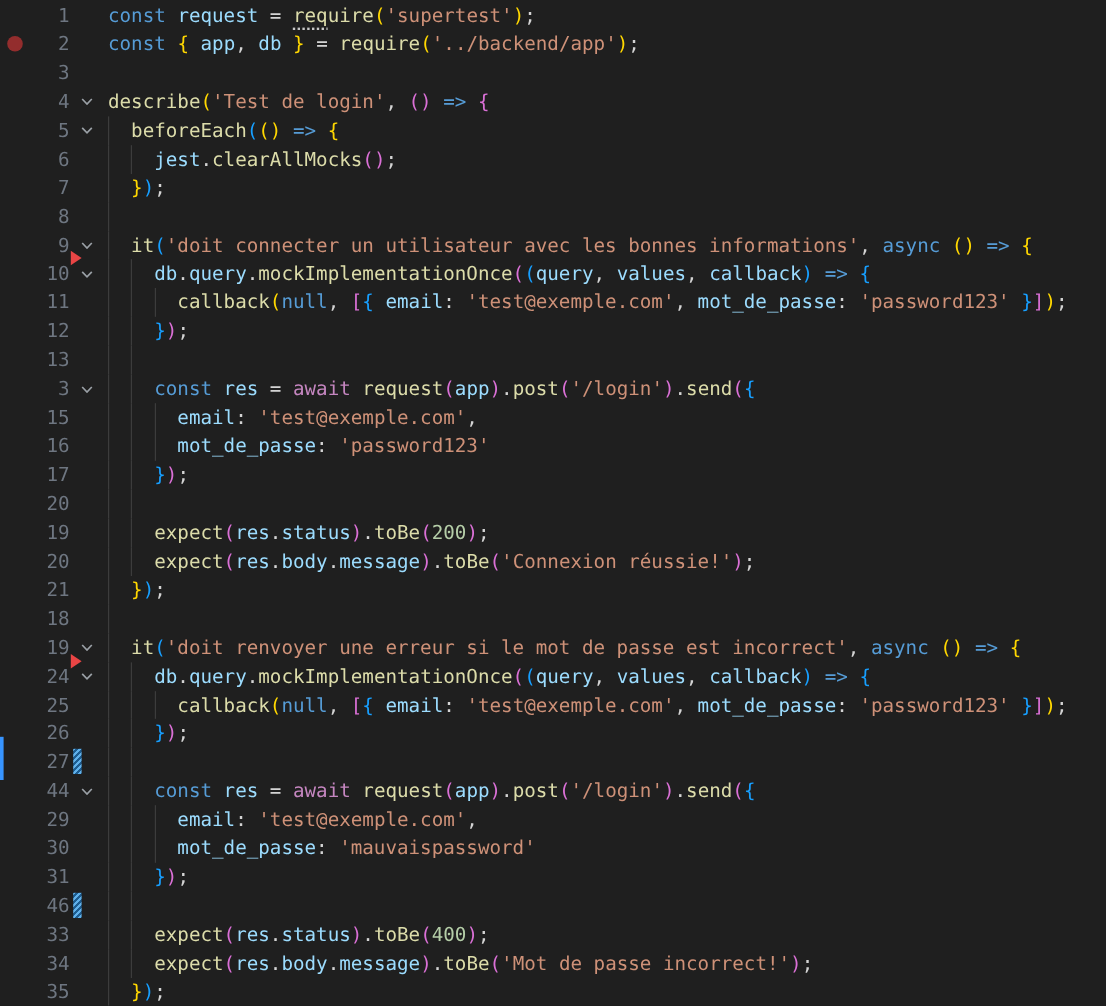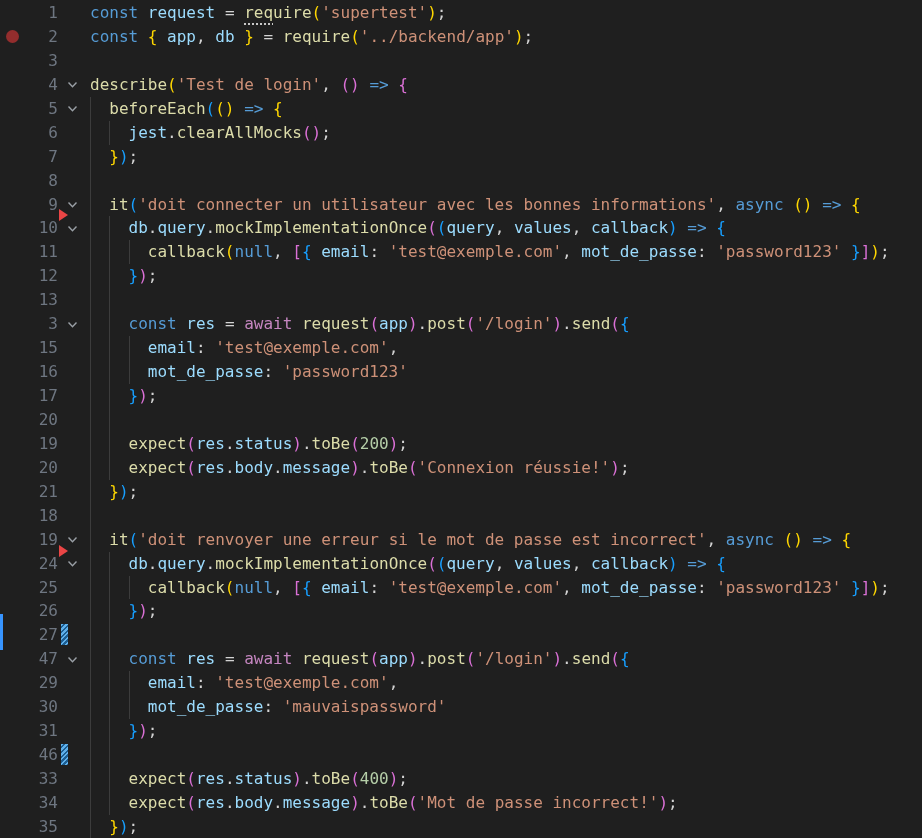--- a/index.html
+++ b/index.html
@@ -64,21 +64,21 @@
       <div class="line"><i class="guide" style="left: calc(0ch + 90px); border-left-color: rgb(60, 60, 60);"></i><span class="lnum" style="color: rgb(110, 118, 129);">18</span><span class="code"></span></div>
       <div class="line"><i class="guide" style="left: calc(0ch + 90px); border-left-color: rgb(60, 60, 60);"></i><span class="lnum" style="color: rgb(110, 118, 129);">19</span><span class="chev"><svg width="13" height="13" viewBox="0 0 13 13">
             <path d="M2.5 4.5 L6.5 8.7 L10.5 4.5" fill="none" stroke="#9aa0a6" stroke-width="1.4"></path>
           </svg></span><span class="code"><span class="tk" style="color: rgb(212, 212, 212);">  </span><span class="tk" style="color: rgb(220, 220, 170);">it</span><span class="tk" style="color: rgb(23, 159, 255);">(</span><span class="tk" style="color: rgb(206, 145, 120);">'doit renvoyer une erreur si le mot de passe est incorrect'</span><span class="tk" style="color: rgb(212, 212, 212);">, </span><span class="tk" style="color: rgb(86, 156, 214);">async</span><span class="tk" style="color: rgb(212, 212, 212);"> </span><span class="tk" style="color: rgb(255, 215, 0);">()</span><span class="tk" style="color: rgb(212, 212, 212);"> </span><span class="tk" style="color: rgb(86, 156, 214);">=&gt;</span><span class="tk" style="color: rgb(212, 212, 212);"> </span><span class="tk" style="color: rgb(255, 215, 0);">{</span></span></div>
       <div class="line"><i class="guide" style="left: calc(0ch + 90px); border-left-color: rgb(60, 60, 60);"></i><i class="guide" style="left: calc(2ch + 90px); border-left-color: rgb(60, 60, 60);"></i><span class="lnum" style="color: rgb(110, 118, 129);">24</span><span class="flag" style="border-left-color: rgb(234, 69, 69);"></span><span class="chev"><svg width="13" height="13" viewBox="0 0 13 13">
             <path d="M2.5 4.5 L6.5 8.7 L10.5 4.5" fill="none" stroke="#9aa0a6" stroke-width="1.4"></path>
           </svg></span><span class="code"><span class="tk" style="color: rgb(212, 212, 212);">    </span><span class="tk" style="color: rgb(156, 220, 254);">db</span><span class="tk" style="color: rgb(212, 212, 212);">.</span><span class="tk" style="color: rgb(156, 220, 254);">query</span><span class="tk" style="color: rgb(212, 212, 212);">.</span><span class="tk" style="color: rgb(220, 220, 170);">mockImplementationOnce</span><span class="tk" style="color: rgb(218, 112, 214);">(</span><span class="tk" style="color: rgb(23, 159, 255);">(</span><span class="tk" style="color: rgb(156, 220, 254);">query</span><span class="tk" style="color: rgb(212, 212, 212);">, </span><span class="tk" style="color: rgb(156, 220, 254);">values</span><span class="tk" style="color: rgb(212, 212, 212);">, </span><span class="tk" style="color: rgb(156, 220, 254);">callback</span><span class="tk" style="color: rgb(23, 159, 255);">)</span><span class="tk" style="color: rgb(212, 212, 212);"> </span><span class="tk" style="color: rgb(86, 156, 214);">=&gt;</span><span class="tk" style="color: rgb(212, 212, 212);"> </span><span class="tk" style="color: rgb(23, 159, 255);">{</span></span></div>
       <div class="line"><i class="guide" style="left: calc(0ch + 90px); border-left-color: rgb(60, 60, 60);"></i><i class="guide" style="left: calc(2ch + 90px); border-left-color: rgb(60, 60, 60);"></i><i class="guide" style="left: calc(4ch + 90px); border-left-color: rgb(60, 60, 60);"></i><span class="lnum" style="color: rgb(110, 118, 129);">25</span><span class="code"><span class="tk" style="color: rgb(212, 212, 212);">      </span><span class="tk" style="color: rgb(220, 220, 170);">callback</span><span class="tk" style="color: rgb(255, 215, 0);">(</span><span class="tk" style="color: rgb(86, 156, 214);">null</span><span class="tk" style="color: rgb(212, 212, 212);">, </span><span class="tk" style="color: rgb(218, 112, 214);">[</span><span class="tk" style="color: rgb(23, 159, 255);">{</span><span class="tk" style="color: rgb(212, 212, 212);"> </span><span class="tk" style="color: rgb(156, 220, 254);">email</span><span class="tk" style="color: rgb(212, 212, 212);">: </span><span class="tk" style="color: rgb(206, 145, 120);">'test@exemple.com'</span><span class="tk" style="color: rgb(212, 212, 212);">, </span><span class="tk" style="color: rgb(156, 220, 254);">mot_de_passe</span><span class="tk" style="color: rgb(212, 212, 212);">: </span><span class="tk" style="color: rgb(206, 145, 120);">'password123'</span><span class="tk" style="color: rgb(212, 212, 212);"> </span><span class="tk" style="color: rgb(23, 159, 255);">}</span><span class="tk" style="color: rgb(218, 112, 214);">]</span><span class="tk" style="color: rgb(255, 215, 0);">)</span><span class="tk" style="color: rgb(212, 212, 212);">;</span></span></div>
       <div class="line"><i class="guide" style="left: calc(0ch + 90px); border-left-color: rgb(60, 60, 60);"></i><i class="guide" style="left: calc(2ch + 90px); border-left-color: rgb(60, 60, 60);"></i><span class="lnum" style="color: rgb(110, 118, 129);">26</span><span class="code"><span class="tk" style="color: rgb(212, 212, 212);">    </span><span class="tk" style="color: rgb(23, 159, 255);">}</span><span class="tk" style="color: rgb(218, 112, 214);">)</span><span class="tk" style="color: rgb(212, 212, 212);">;</span></span></div>
       <div class="line"><i class="guide" style="left: calc(0ch + 90px); border-left-color: rgb(60, 60, 60);"></i><i class="guide" style="left: calc(2ch + 90px); border-left-color: rgb(60, 60, 60);"></i><span class="lnum" style="color: rgb(110, 118, 129);">27</span><span class="mod"></span><span class="code"></span></div>
-      <div class="line"><i class="guide" style="left: calc(0ch + 90px); border-left-color: rgb(60, 60, 60);"></i><i class="guide" style="left: calc(2ch + 90px); border-left-color: rgb(60, 60, 60);"></i><span class="lnum" style="color: rgb(110, 118, 129);">47</span><span class="chev"><svg width="13" height="13" viewBox="0 0 13 13">
+      <div class="line"><i class="guide" style="left: calc(0ch + 90px); border-left-color: rgb(60, 60, 60);"></i><i class="guide" style="left: calc(2ch + 90px); border-left-color: rgb(60, 60, 60);"></i><span class="lnum" style="color: rgb(110, 118, 129);">44</span><span class="chev"><svg width="13" height="13" viewBox="0 0 13 13">
             <path d="M2.5 4.5 L6.5 8.7 L10.5 4.5" fill="none" stroke="#9aa0a6" stroke-width="1.4"></path>
           </svg></span><span class="code"><span class="tk" style="color: rgb(212, 212, 212);">    </span><span class="tk" style="color: rgb(86, 156, 214);">const</span><span class="tk" style="color: rgb(212, 212, 212);"> </span><span class="tk" style="color: rgb(156, 220, 254);">res</span><span class="tk" style="color: rgb(212, 212, 212);"> = </span><span class="tk" style="color: rgb(197, 134, 192);">await</span><span class="tk" style="color: rgb(212, 212, 212);"> </span><span class="tk" style="color: rgb(220, 220, 170);">request</span><span class="tk" style="color: rgb(218, 112, 214);">(</span><span class="tk" style="color: rgb(156, 220, 254);">app</span><span class="tk" style="color: rgb(218, 112, 214);">)</span><span class="tk" style="color: rgb(212, 212, 212);">.</span><span class="tk" style="color: rgb(220, 220, 170);">post</span><span class="tk" style="color: rgb(218, 112, 214);">(</span><span class="tk" style="color: rgb(206, 145, 120);">'/login'</span><span class="tk" style="color: rgb(218, 112, 214);">)</span><span class="tk" style="color: rgb(212, 212, 212);">.</span><span class="tk" style="color: rgb(220, 220, 170);">send</span><span class="tk" style="color: rgb(218, 112, 214);">(</span><span class="tk" style="color: rgb(23, 159, 255);">{</span></span></div>
       <div class="line"><i class="guide" style="left: calc(0ch + 90px); border-left-color: rgb(60, 60, 60);"></i><i class="guide" style="left: calc(2ch + 90px); border-left-color: rgb(60, 60, 60);"></i><i class="guide" style="left: calc(4ch + 90px); border-left-color: rgb(60, 60, 60);"></i><span class="lnum" style="color: rgb(110, 118, 129);">29</span><span class="code"><span class="tk" style="color: rgb(212, 212, 212);">      </span><span class="tk" style="color: rgb(156, 220, 254);">email</span><span class="tk" style="color: rgb(212, 212, 212);">: </span><span class="tk" style="color: rgb(206, 145, 120);">'test@exemple.com'</span><span class="tk" style="color: rgb(212, 212, 212);">,</span></span></div>
       <div class="line"><i class="guide" style="left: calc(0ch + 90px); border-left-color: rgb(60, 60, 60);"></i><i class="guide" style="left: calc(2ch + 90px); border-left-color: rgb(60, 60, 60);"></i><i class="guide" style="left: calc(4ch + 90px); border-left-color: rgb(60, 60, 60);"></i><span class="lnum" style="color: rgb(110, 118, 129);">30</span><span class="code"><span class="tk" style="color: rgb(212, 212, 212);">      </span><span class="tk" style="color: rgb(156, 220, 254);">mot_de_passe</span><span class="tk" style="color: rgb(212, 212, 212);">: </span><span class="tk" style="color: rgb(206, 145, 120);">'mauvaispassword'</span></span></div>
       <div class="line"><i class="guide" style="left: calc(0ch + 90px); border-left-color: rgb(60, 60, 60);"></i><i class="guide" style="left: calc(2ch + 90px); border-left-color: rgb(60, 60, 60);"></i><span class="lnum" style="color: rgb(110, 118, 129);">31</span><span class="code"><span class="tk" style="color: rgb(212, 212, 212);">    </span><span class="tk" style="color: rgb(23, 159, 255);">}</span><span class="tk" style="color: rgb(218, 112, 214);">)</span><span class="tk" style="color: rgb(212, 212, 212);">;</span></span></div>
       <div class="line"><i class="guide" style="left: calc(0ch + 90px); border-left-color: rgb(60, 60, 60);"></i><i class="guide" style="left: calc(2ch + 90px); border-left-color: rgb(60, 60, 60);"></i><span class="lnum" style="color: rgb(110, 118, 129);">46</span><span class="mod"></span><span class="code"></span></div>
       <div class="line"><i class="guide" style="left: calc(0ch + 90px); border-left-color: rgb(60, 60, 60);"></i><i class="guide" style="left: calc(2ch + 90px); border-left-color: rgb(60, 60, 60);"></i><span class="lnum" style="color: rgb(110, 118, 129);">33</span><span class="code"><span class="tk" style="color: rgb(212, 212, 212);">    </span><span class="tk" style="color: rgb(220, 220, 170);">expect</span><span class="tk" style="color: rgb(218, 112, 214);">(</span><span class="tk" style="color: rgb(156, 220, 254);">res</span><span class="tk" style="color: rgb(212, 212, 212);">.</span><span class="tk" style="color: rgb(156, 220, 254);">status</span><span class="tk" style="color: rgb(218, 112, 214);">)</span><span class="tk" style="color: rgb(212, 212, 212);">.</span><span class="tk" style="color: rgb(220, 220, 170);">toBe</span><span class="tk" style="color: rgb(218, 112, 214);">(</span><span class="tk" style="color: rgb(181, 206, 168);">400</span><span class="tk" style="color: rgb(218, 112, 214);">)</span><span class="tk" style="color: rgb(212, 212, 212);">;</span></span></div>
       <div class="line"><i class="guide" style="left: calc(0ch + 90px); border-left-color: rgb(60, 60, 60);"></i><i class="guide" style="left: calc(2ch + 90px); border-left-color: rgb(60, 60, 60);"></i><span class="lnum" style="color: rgb(110, 118, 129);">34</span><span class="code"><span class="tk" style="color: rgb(212, 212, 212);">    </span><span class="tk" style="color: rgb(220, 220, 170);">expect</span><span class="tk" style="color: rgb(218, 112, 214);">(</span><span class="tk" style="color: rgb(156, 220, 254);">res</span><span class="tk" style="color: rgb(212, 212, 212);">.</span><span class="tk" style="color: rgb(156, 220, 254);">body</span><span class="tk" style="color: rgb(212, 212, 212);">.</span><span class="tk" style="color: rgb(156, 220, 254);">message</span><span class="tk" style="color: rgb(218, 112, 214);">)</span><span class="tk" style="color: rgb(212, 212, 212);">.</span><span class="tk" style="color: rgb(220, 220, 170);">toBe</span><span class="tk" style="color: rgb(218, 112, 214);">(</span><span class="tk" style="color: rgb(206, 145, 120);">'Mot de passe incorrect!'</span><span class="tk" style="color: rgb(218, 112, 214);">)</span><span class="tk" style="color: rgb(212, 212, 212);">;</span></span></div>
       <div class="line"><i class="guide" style="left: calc(0ch + 90px); border-left-color: rgb(60, 60, 60);"></i><span class="lnum" style="color: rgb(110, 118, 129);">35</span><span class="code"><span class="tk" style="color: rgb(212, 212, 212);">  </span><span class="tk" style="color: rgb(255, 215, 0);">}</span><span class="tk" style="color: rgb(23, 159, 255);">)</span><span class="tk" style="color: rgb(212, 212, 212);">;</span></span></div>
     </div>

